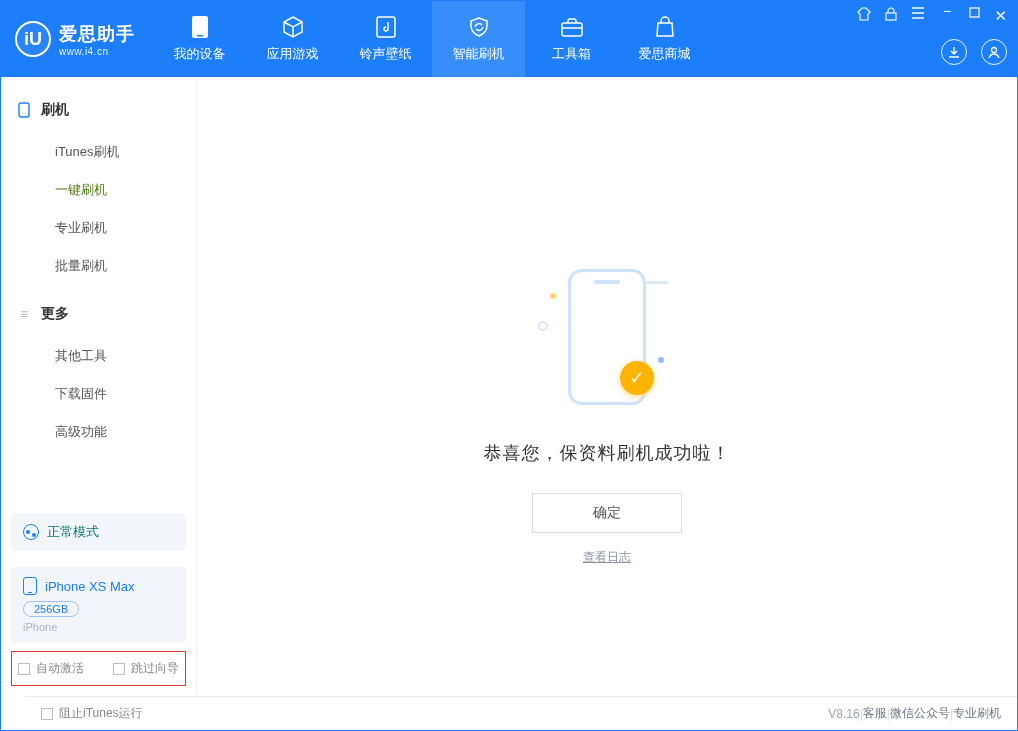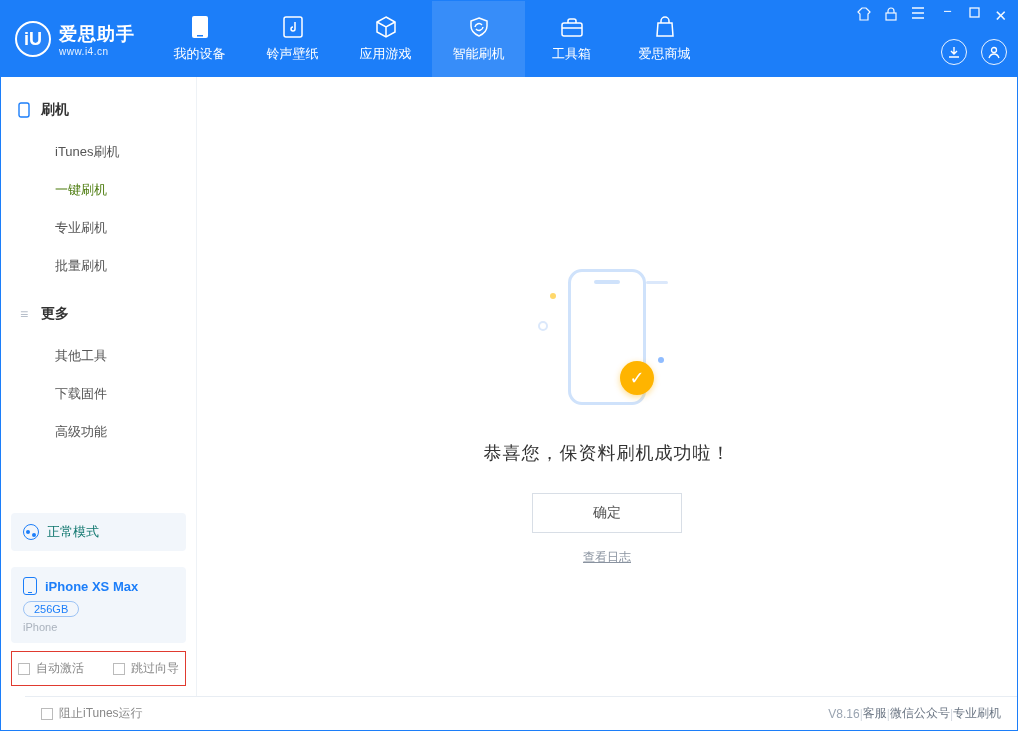--- a/index.html
+++ b/index.html
@@ -25,21 +25,21 @@
   .side-group-header { display:flex; align-items:center; gap:10px; padding:8px 16px; color:#333; font-size:14px; font-weight:600;}
   .side-group-header .gicon { width:14px; display:flex;justify-content:center;}
   .side-list { padding:6px 0 12px 0; }
   .side-item { padding:10px 16px 10px 54px; font-size:13px; color:#555; cursor:pointer; }
   .side-item.active { color:#4d7c0f; }
   .device-box { margin:8px 10px; background:#f2f6fb; border-radius:4px; padding:10px 12px; }
   .mode-box .mode-row { display:flex; align-items:center; gap:8px; color:#0f766e; font-size:13px;}
   .mode-ic { width:16px;height:16px;border:1.5px solid #1c7ef9;border-radius:50%;position:relative;}
   .mode-ic:before,.mode-ic:after{content:"";position:absolute;width:4px;height:4px;background:#1c7ef9;border-radius:50%;}
   .mode-ic:before{left:2px;top:5px;} .mode-ic:after{right:2px;bottom:2px;}
-  .dev-name { color:#1c7ef9; font-weight:700; font-size:13px; display:flex;align-items:center;gap:8px;}
+  .dev-name { color:#1c7ef9; font-weight:400; font-size:13px; display:flex;align-items:center;gap:8px;}
   .dev-ic { width:14px;height:18px;border:1.5px solid #1c7ef9;border-radius:3px;position:relative;}
   .dev-ic:after{content:"";position:absolute;left:50%;bottom:1px;width:4px;height:1.5px;background:#1c7ef9;transform:translateX(-50%);}
   .cap-pill { display:inline-block; margin-top:6px; padding:1px 10px; border:1px solid #9cc3f5; color:#1c7ef9; border-radius:10px; font-size:11px;}
   .dev-sub { color:#aab2bd; font-size:11px; margin-top:4px;}
   .highlight-box { margin:0 10px 10px 10px; border:1.5px solid #e03a2f; padding:8px 6px; display:flex; align-items:center; gap:12px;justify-content:space-between;}
   .chk { display:flex; align-items:center; gap:6px; font-size:12px; color:#888; cursor:pointer;}
   .chk .box { width:12px;height:12px;border:1px solid #bbb;}
   .main { flex:1; display:flex; flex-direction:column; align-items:center; padding-top:180px;}
   .phone-ill { position:relative; width:150px; height:160px; display:flex;align-items:center;justify-content:center;}
   .phone { width:78px;height:136px;border:3px solid #cfe2fb;border-radius:14px;background:#fff;position:relative;}
@@ -77,35 +77,35 @@
         <span class="nav-icon">
             <svg width="18" height="24" viewBox="0 0 18 24">
               <rect x="1" y="1" width="16" height="22" rx="2" fill="#fff"></rect>
               <rect x="6" y="20" width="6" height="1.5" fill="#1c7ef9"></rect>
             </svg>
           </span>
         <span>我的设备</span>
       </div>
       <div class="nav-item">
         <span class="nav-icon">
+            <svg width="24" height="24" viewBox="0 0 24 24">
+              <path d="M12 2l9 5v10l-9 5-9-5V7z" fill="none" stroke="#fff" stroke-width="1.5"></path>
+              <path d="M3 7l9 5 9-5M12 12v10" stroke="#fff" stroke-width="1.5" fill="none"></path>
+            </svg>
+          </span>
+        <span>应用游戏</span>
+      </div>
+      <div class="nav-item">
+        <span class="nav-icon">
             <svg width="22" height="24" viewBox="0 0 22 24">
               <rect x="2" y="2" width="18" height="20" rx="2" fill="none" stroke="#fff" stroke-width="1.5"></rect>
               <path d="M13 7v7a2 2 0 11-2-2" fill="none" stroke="#fff" stroke-width="1.5"></path>
             </svg>
           </span>
         <span>铃声壁纸</span>
-      </div>
-      <div class="nav-item">
-        <span class="nav-icon">
-            <svg width="24" height="24" viewBox="0 0 24 24">
-              <path d="M12 2l9 5v10l-9 5-9-5V7z" fill="none" stroke="#fff" stroke-width="1.5"></path>
-              <path d="M3 7l9 5 9-5M12 12v10" stroke="#fff" stroke-width="1.5" fill="none"></path>
-            </svg>
-          </span>
-        <span>应用游戏</span>
       </div>
       <div class="nav-item active">
         <span class="nav-icon">
             <svg width="24" height="24" viewBox="0 0 24 24">
               <path d="M12 3l8 3v5c0 5-3.5 8-8 10-4.5-2-8-5-8-10V6z" fill="none" stroke="#fff" stroke-width="1.5"></path>
               <path d="M8 12a4 4 0 017-2M16 12a4 4 0 01-7 2" fill="none" stroke="#fff" stroke-width="1.5"></path>
             </svg>
           </span>
         <span>智能刷机</span>
       </div>

